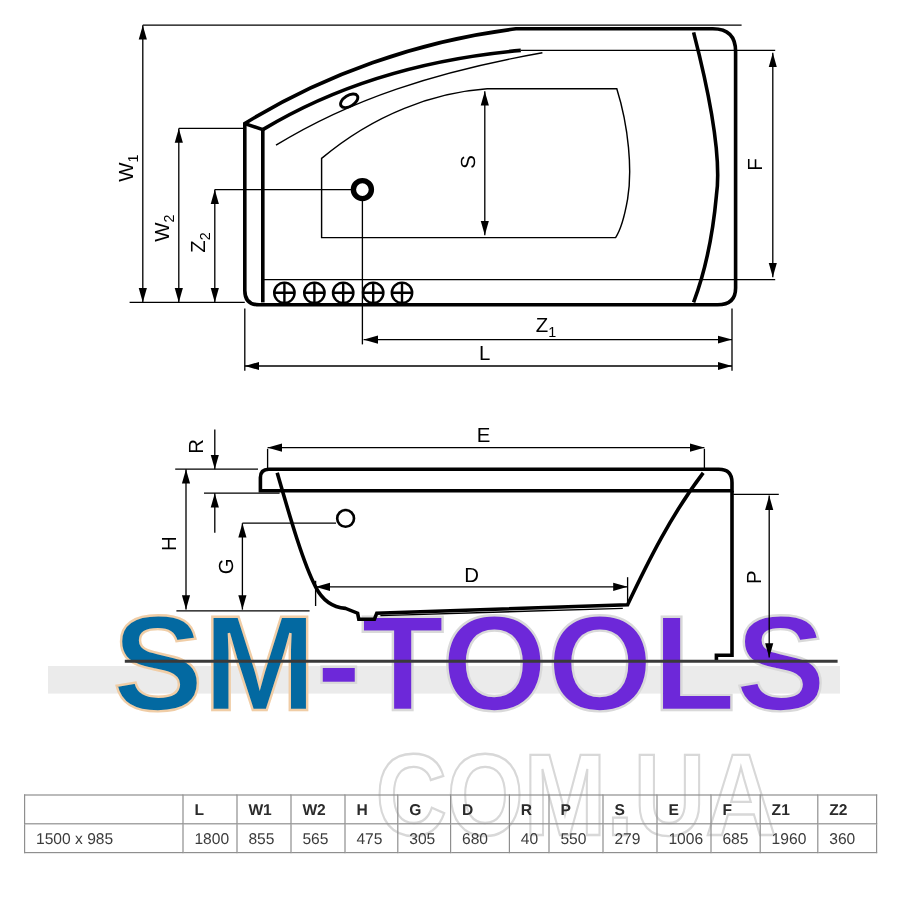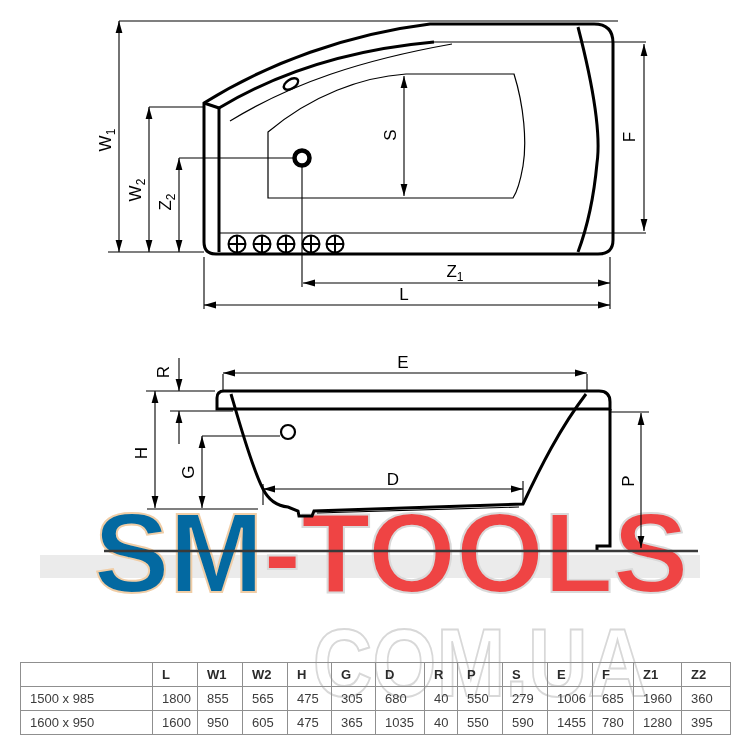--- a/index.html
+++ b/index.html
@@ -7,21 +7,21 @@
        font-family:"Liberation Sans",sans-serif;}
   .canvas{position:absolute;inset:0;width:750px;height:750px;}
 
   
   .wm-band{position:absolute;left:40px;top:555px;width:660px;height:23px;
            background:#ebebeb;z-index:1;}
   .wm-brand{position:absolute;left:94px;top:497px;z-index:2;
             font-size:113px;font-weight:bold;line-height:113px;white-space:nowrap;
             letter-spacing:0px;}
   .wm-sm{color:#0369a1;-webkit-text-stroke:2px #f0cda6;}
-  .wm-tools{color:#ef4444;margin-top:35px;-webkit-text-stroke:2px #d9d9d9;}
+  .wm-tools{color:#6d28d9;margin-top:35px;-webkit-text-stroke:2px #d9d9d9;}
   .wm-domain{position:absolute;left:480px;top:614px;z-index:2;
              transform:translateX(-50%) scaleX(.85);transform-origin:center top;
              font-size:97px;font-weight:bold;line-height:97px;white-space:nowrap;
              color:transparent;-webkit-text-stroke:2px #d8d8d8;}
 
   
   svg.draw{position:absolute;left:0;top:0;z-index:3;pointer-events:none;}
   svg.draw text{font-family:"Liberation Sans",sans-serif;font-size:17px;fill:#000;}
 
   
@@ -195,32 +195,16 @@
         <td>305</td>
         <td>680</td>
         <td>40</td>
         <td>550</td>
         <td>279</td>
         <td>1006</td>
         <td>685</td>
         <td>1960</td>
         <td>360</td>
       </tr>
-      <tr>
-        <td>1600 x 950</td>
-        <td>1600</td>
-        <td>950</td>
-        <td>605</td>
-        <td>475</td>
-        <td>365</td>
-        <td>1035</td>
-        <td>40</td>
-        <td>550</td>
-        <td>590</td>
-        <td>1455</td>
-        <td>780</td>
-        <td>1280</td>
-        <td>395</td>
-      </tr>
     </tbody>
   </table>
 
 </div>
 
 </body></html>

